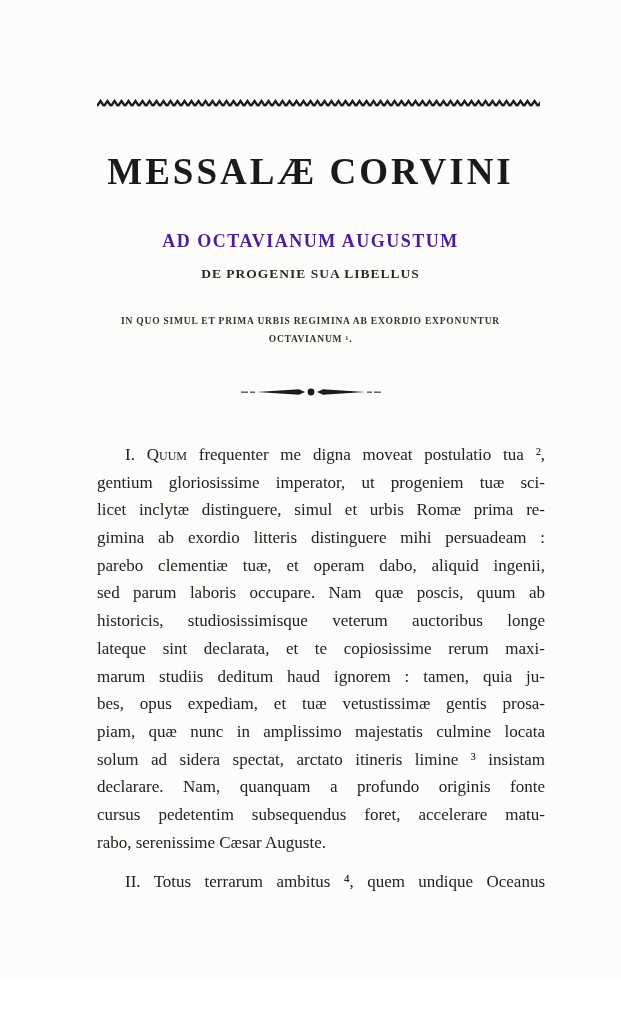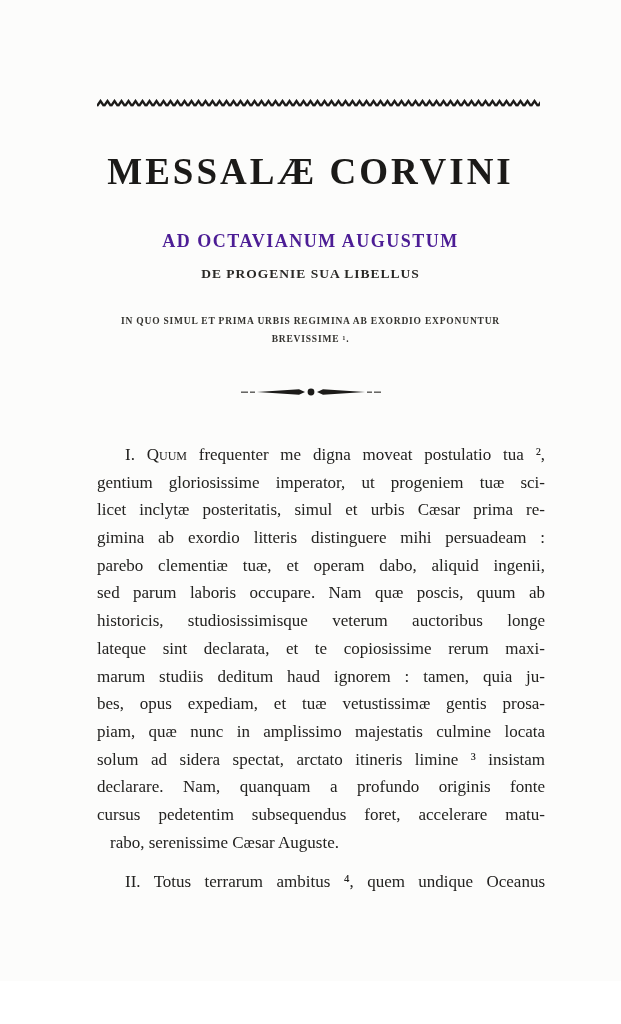--- a/index.html
+++ b/index.html
@@ -73,21 +73,21 @@
     color: #232220;
   }
   .bline {
     height: 27.7px;
     line-height: 27.7px;
     text-align: justify;
     text-align-last: justify;
     white-space: normal;
   }
   .bline.first { padding-left: 28px; width: 420px; }
-  .bline.nojust { text-align: center; text-align-last: left; margin-left: 13px; }
+  .bline.nojust { text-align: center; text-align-last: left; }
   .lead { font-variant: small-caps; }
   .para2 {
     position: absolute;
     left: 97px; top: 868px;
     width: 448px;
     font-size: 17px;
   }
   .footer {
     position: absolute;
     top: 980px; left: 0; right: 0;
@@ -126,39 +126,39 @@
   </div>
 
   <h1 class="title" style="margin:0;">MESSALÆ CORVINI</h1>
 
   <div class="dedication">AD OCTAVIANUM AUGUSTUM</div>
 
   <div class="subtitle">DE PROGENIE SUA LIBELLUS</div>
 
   <div class="argument">
     <div>IN QUO SIMUL ET PRIMA URBIS REGIMINA AB EXORDIO EXPONUNTUR</div>
-    <div>BREVISSIME ¹.</div>
+    <div>OCTAVIANUM ¹.</div>
   </div>
 
   <div class="ornament">
     <svg width="140" height="10" viewBox="0 0 140 10">
       <rect x="0" y="4.6" width="7" height="1.1" fill="#2a2926"></rect>
       <rect x="9" y="4.6" width="5" height="1.1" fill="#2a2926"></rect>
       <polygon points="16,5 58,2.2 64,5 58,7.8" fill="#1c1b19"></polygon>
       <circle cx="70" cy="5" r="3.4" fill="#1c1b19"></circle>
       <polygon points="124,5 82,2.2 76,5 82,7.8" fill="#1c1b19"></polygon>
       <rect x="126" y="4.6" width="5" height="1.1" fill="#2a2926"></rect>
       <rect x="133" y="4.6" width="7" height="1.1" fill="#2a2926"></rect>
     </svg>
   </div>
 
   <div class="body-block">
     <div class="bline first"><span class="lead">I. Quum</span><span> frequenter me digna moveat postulatio tua ²,</span></div>
     <div class="bline">gentium gloriosissime imperator, ut progeniem tuæ sci-</div>
-    <div class="bline">licet inclytæ posteritatis, simul et urbis Cæsar prima re-</div>
+    <div class="bline">licet inclytæ distinguere, simul et urbis Romæ prima re-</div>
     <div class="bline">gimina ab exordio litteris distinguere mihi persuadeam :</div>
     <div class="bline">parebo clementiæ tuæ, et operam dabo, aliquid ingenii,</div>
     <div class="bline">sed parum laboris occupare. Nam quæ poscis, quum ab</div>
     <div class="bline">historicis, studiosissimisque veterum auctoribus longe</div>
     <div class="bline">lateque sint declarata, et te copiosissime rerum maxi-</div>
     <div class="bline">marum studiis deditum haud ignorem : tamen, quia ju-</div>
     <div class="bline">bes, opus expediam, et tuæ vetustissimæ gentis prosa-</div>
     <div class="bline">piam, quæ nunc in amplissimo majestatis culmine locata</div>
     <div class="bline">solum ad sidera spectat, arctato itineris limine ³ insistam</div>
     <div class="bline">declarare. Nam, quanquam a profundo originis fonte</div>

